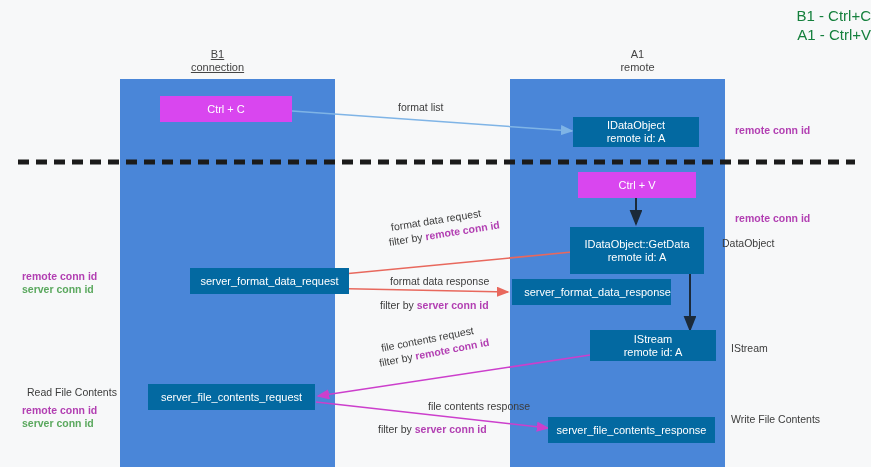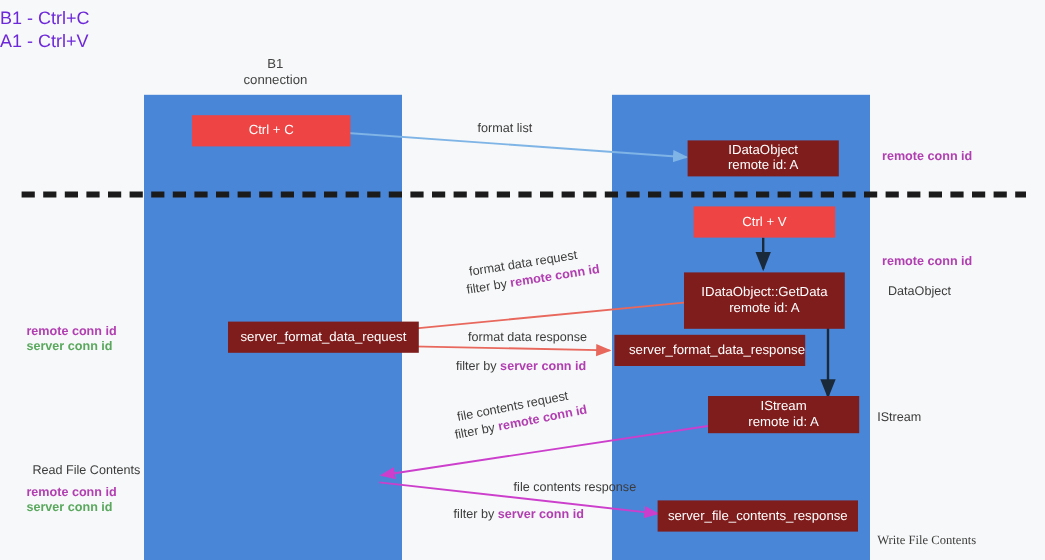--- a/index.html
+++ b/index.html
@@ -6,34 +6,34 @@
   body{
     width:871px;height:467px;position:relative;overflow:hidden;
     background:#f7f8f9;
     font-family:"Liberation Sans","DejaVu Sans",sans-serif;
     color:#3c3c3c;
   }
   .canvas{position:absolute;left:0;top:0;width:871px;height:467px;}
   svg.layer{position:absolute;left:0;top:0;width:871px;height:467px;overflow:visible;}
   .lane{position:absolute;background:#4a86d8;}
   .title{
-    position:absolute;left:0;top:6px;width:871px;text-align:left;
-    font-size:15px;line-height:19px;color:#6d28d9;white-space:pre-line;
+    position:absolute;left:0;top:6px;width:871px;text-align:right;
+    font-size:15px;line-height:19px;color:#15803d;white-space:pre-line;
   }
   .lane-head{
     position:absolute;text-align:center;font-size:11px;line-height:13px;
     color:#444;white-space:pre-line;
   }
   .node{
     position:absolute;display:flex;align-items:center;justify-content:center;
     text-align:center;color:#ffffff;font-size:11px;line-height:13px;
     white-space:pre-line;box-sizing:border-box;padding:2px 4px;
   }
-  .orange{background:#7f1d1d;}
-  .green{background:#ef4444;}
+  .orange{background:#0369a1;}
+  .green{background:#d946ef;}
   .edge-label{
     position:absolute;font-size:10.5px;line-height:13px;color:#3c3c3c;
     white-space:nowrap;
   }
   .edge-label .hl-purple{color:#b23fb2;font-weight:bold;}
   .rot-a{transform:rotate(-9deg);transform-origin:left top;}
   .rot-b{transform:rotate(-11deg);transform-origin:left top;}
   .side-note{
     position:absolute;font-size:10.5px;line-height:14px;white-space:pre-line;
   }
@@ -42,22 +42,24 @@
   .greenid{color:#5aa85e;font-weight:bold;}
 </style>
 </head>
 <body>
 
 <div class="canvas">
 
   <div class="title">B1 - Ctrl+C
 A1 - Ctrl+V</div>
 
-  <div class="lane-head" style="left:157px;top:48px;width:145px;">B1
+  <div class="lane-head" style="left:145px;top:48px;width:145px;text-decoration:underline;">B1
 connection</div>
+  <div class="lane-head" style="left:565px;top:48px;width:145px;">A1
+remote</div>
 
   <div class="lane" style="left:120px;top:79px;width:215px;height:388px;"></div>
   <div class="lane" style="left:510px;top:79px;width:215px;height:388px;"></div>
 
   <svg class="layer">
     <defs>
       <marker id="ar-blue" markerWidth="9" markerHeight="9" refX="7" refY="3.2" orient="auto">
         <path d="M0,0 L8,3.2 L0,6.4 z" fill="#7fb4e6"></path>
       </marker>
       <marker id="ar-red" markerWidth="9" markerHeight="9" refX="7" refY="3.2" orient="auto">
@@ -100,42 +102,43 @@
   <div class="node orange" style="left:570px;top:227px;width:134px;height:47px;">IDataObject::GetData
 remote id: A</div>
 
   <div class="node orange" style="left:152px;top:268px;width:159px;height:26px;margin-left:38px;">server_format_data_request</div>
 
   <div class="node orange" style="left:512px;top:279px;width:159px;height:26px;padding-left:16px;">server_format_data_response</div>
 
   <div class="node orange" style="left:590px;top:330px;width:126px;height:31px;">IStream
 remote id: A</div>
 
+  <div class="node orange" style="left:148px;top:384px;width:167px;height:26px;">server_file_contents_request</div>
 
   <div class="node orange" style="left:548px;top:417px;width:167px;height:26px;">server_file_contents_response</div>
 
   <div class="edge-label" style="left:398px;top:101px;">format list</div>
 
   <div class="edge-label rot-a" style="left:390px;top:221px;">format data request</div>
   <div class="edge-label rot-a" style="left:388px;top:236px;"><span>filter by </span><span class="hl-purple">remote conn id</span></div>
 
   <div class="edge-label" style="left:390px;top:275px;">format data response</div>
   <div class="edge-label" style="left:380px;top:299px;"><span>filter by </span><span class="hl-purple">server conn id</span></div>
 
   <div class="edge-label rot-b" style="left:380px;top:342px;">file contents request</div>
   <div class="edge-label rot-b" style="left:378px;top:357px;"><span>filter by </span><span class="hl-purple">remote conn id</span></div>
 
   <div class="edge-label" style="left:392px;top:400px;margin-left:36px;">file contents response</div>
   <div class="edge-label" style="left:378px;top:423px;"><span>filter by </span><span class="hl-purple">server conn id</span></div>
 
   <div class="side-note purple" style="left:735px;top:123px;">remote conn id</div>
   <div class="side-note purple" style="left:735px;top:211px;">remote conn id</div>
-  <div class="side-note plain" style="left:740px;top:236px;">DataObject</div>
+  <div class="side-note plain" style="left:722px;top:236px;">DataObject</div>
   <div class="side-note plain" style="left:731px;top:341px;">IStream</div>
-  <div class="side-note plain" style="left:731px;top:444px;font-family:Liberation Serif, serif;">Write File Contents</div>
+  <div class="side-note plain" style="left:731px;top:412px;">Write File Contents</div>
 
   <div class="side-note purple" style="left:22px;top:269px;">remote conn id</div>
   <div class="side-note greenid" style="left:22px;top:282px;">server conn id</div>
 
   <div class="side-note plain" style="left:27px;top:385px;">Read File Contents</div>
   <div class="side-note purple" style="left:22px;top:403px;">remote conn id</div>
   <div class="side-note greenid" style="left:22px;top:416px;">server conn id</div>
 
 </div>
 

